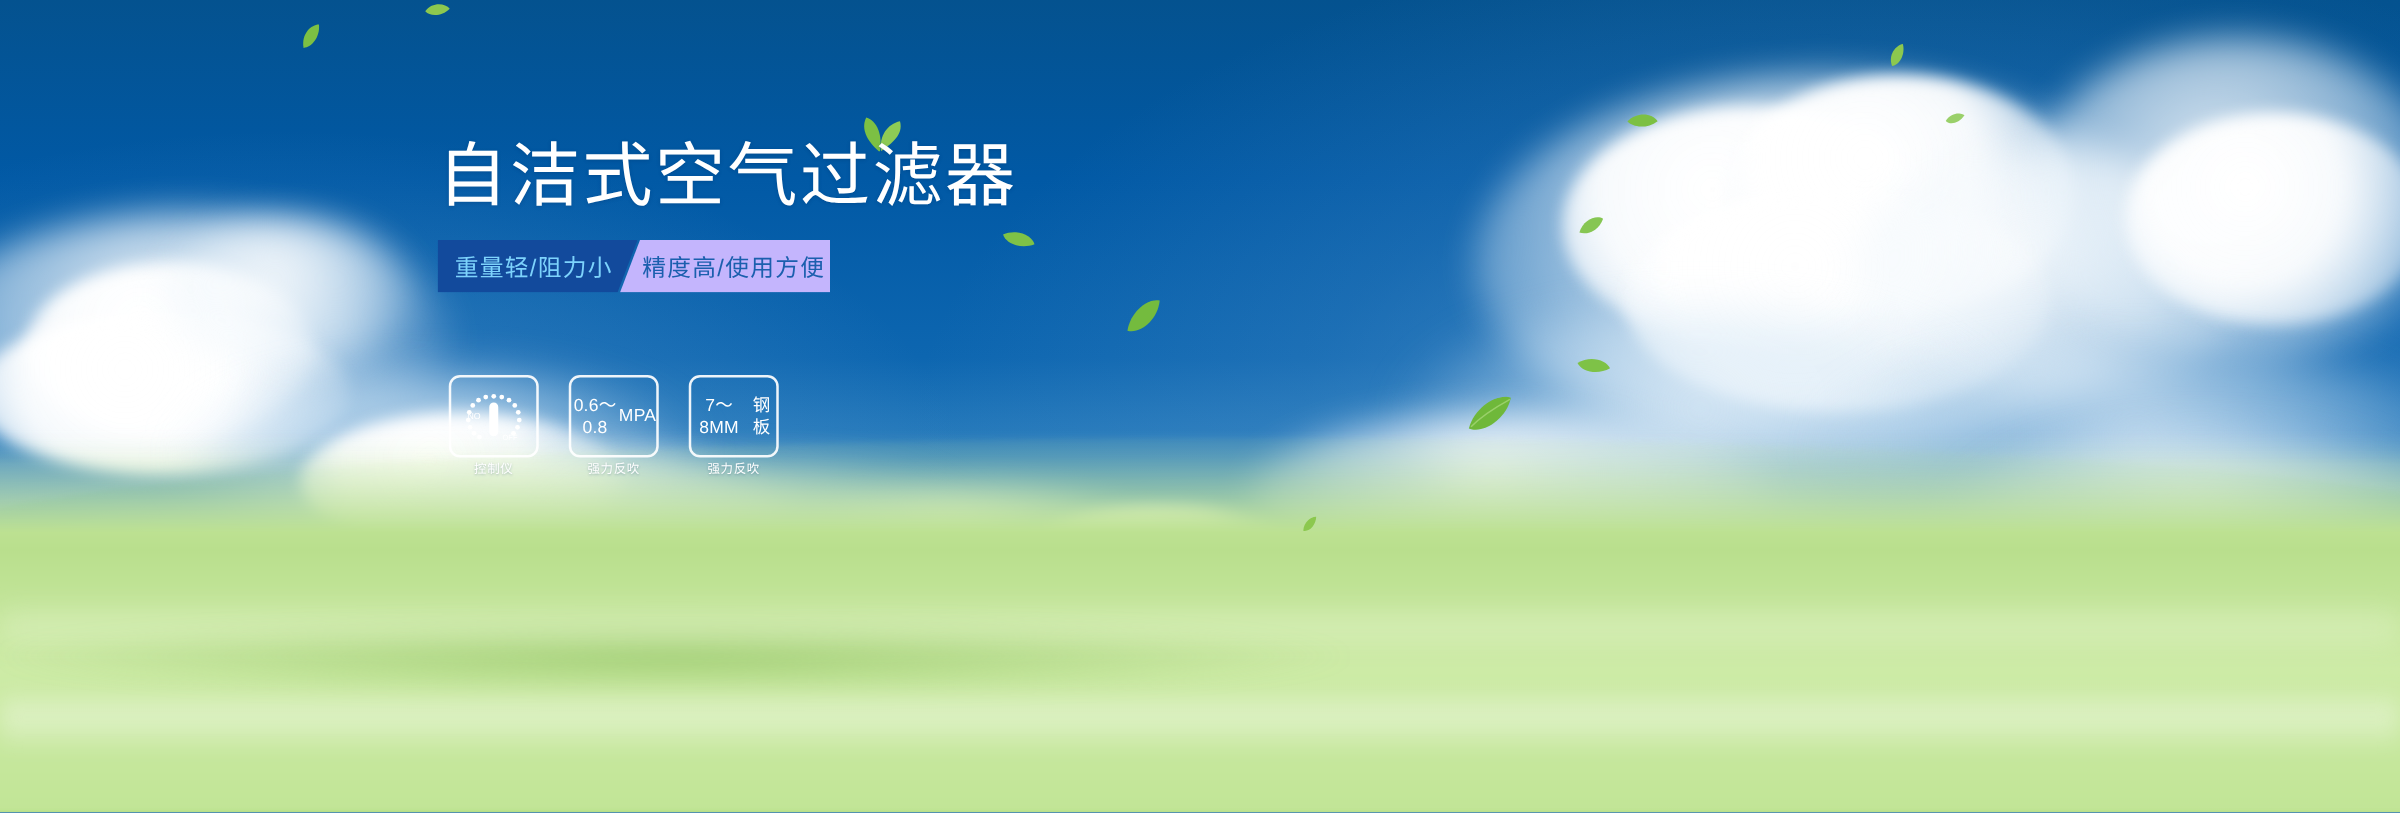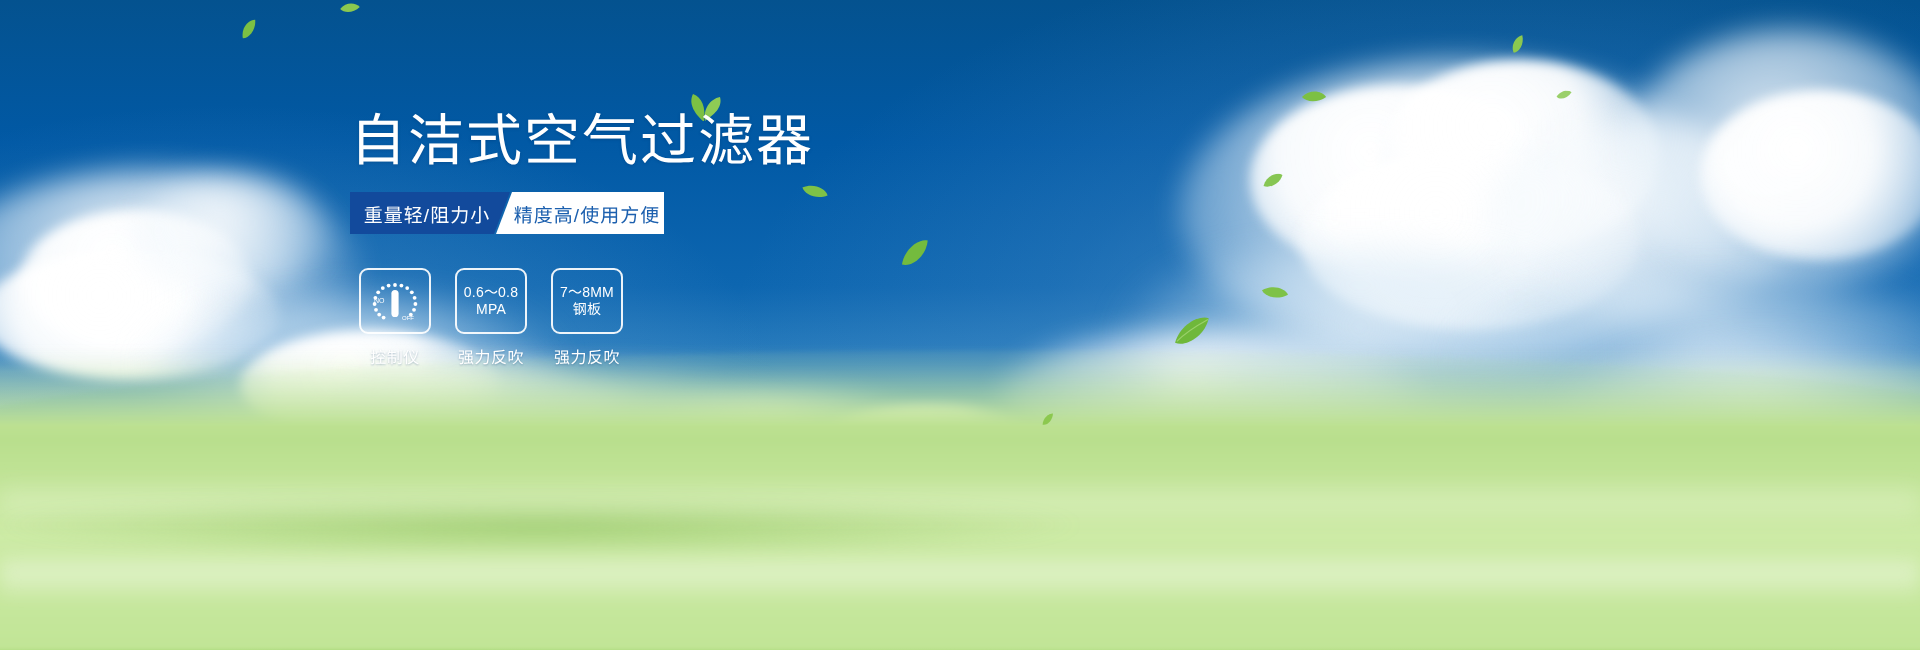--- a/index.html
+++ b/index.html
@@ -103,60 +103,60 @@
   .tab {
     position:relative;
     height:42px;
     display:flex; align-items:center; justify-content:center;
     font-size:19px;
     letter-spacing:1px;
     white-space:nowrap;
   }
   .tab-primary {
     background:#124a9c;
-    color:#ffffff;
+    color:#7dd3fc;
     padding:0 24px 0 18px;
     width:160px;
     clip-path:polygon(0 0, 100% 0, calc(100% - 16px) 100%, 0 100%);
   }
   .tab-secondary {
-    background:#ffffff;
+    background:#c4b5fd;
     color:#1b5fae;
     padding:0 12px 0 26px;
     width:168px;
     margin-left:-14px;
     clip-path:polygon(16px 0, 100% 0, 100% 100%, 0 100%);
   }
 
   
   .features {
     position:absolute; left:358px; top:268px;
     display:flex; gap:22px;
   }
   .feature { width:74px; display:flex; flex-direction:column; align-items:center; }
   .feature-box {
     width:72px; height:66px;
     border:2px solid rgba(255,255,255,0.92);
     border-radius:9px;
-    display:flex; flex-direction:column;
+    display:flex; 
     align-items:center; justify-content:center;
     color:#ffffff;
     position:relative;
+    margin-top:32px;
   }
   .feature-text {
     font-size:14px;
     line-height:1.25;
     text-align:center;
     color:#ffffff;
     letter-spacing:0.2px;
   }
   .feature-text.cn { font-size:14px; }
   .feature-label {
-    margin-top:10px;
-    font-size:16px;
+    font-size:10px;
     color:#ffffff;
     white-space:nowrap;
     letter-spacing:0.5px;
     text-shadow:0 1px 2px rgba(0,50,100,0.3);
   }
   .feature-box svg { display:block; }
 </style>
 </head>
 <body>
 

